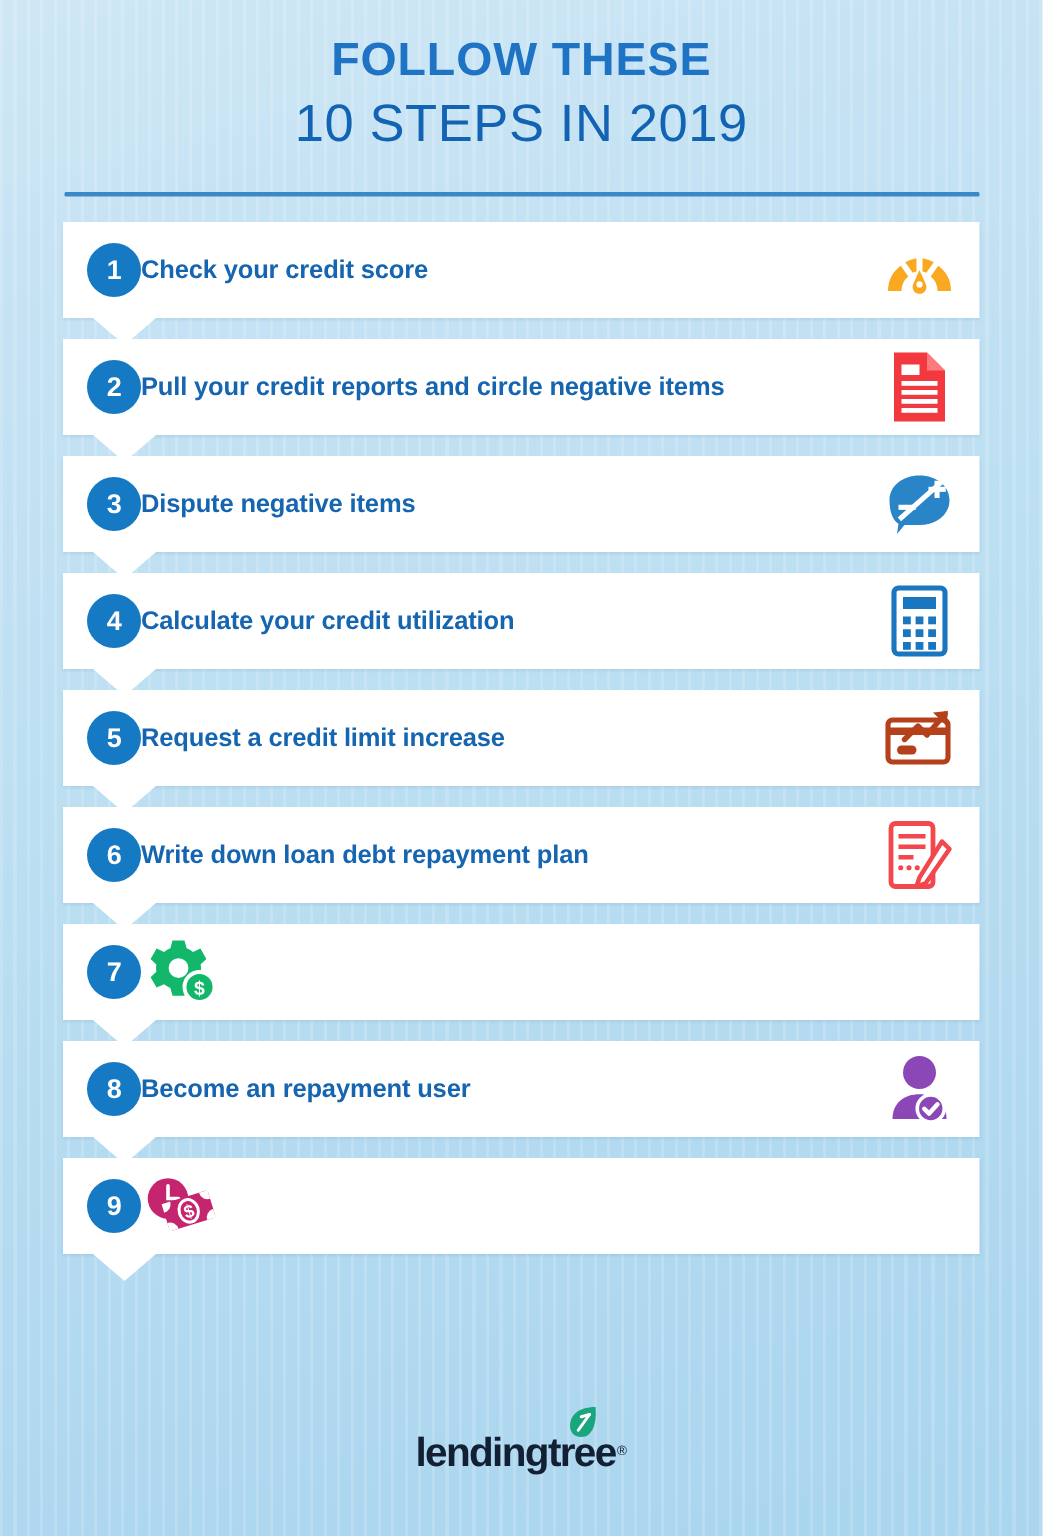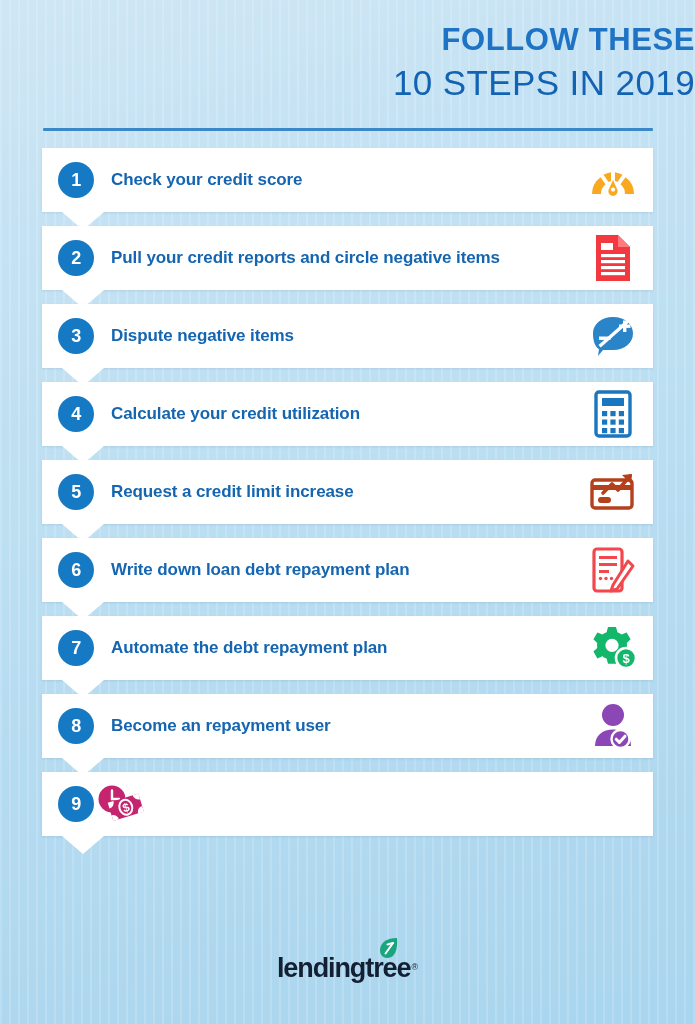--- a/index.html
+++ b/index.html
@@ -34,21 +34,21 @@
   .page {
     position: relative;
     z-index: 1;
     width: 695px;
     height: 1024px;
   }
 
   
   .header {
     padding-top: 20px;
-    text-align: right;
+    text-align: center;
   }
   .title-line1 {
     font-size: 31px;
     font-weight: bold;
     letter-spacing: 0.6px;
     color: #1f73c4;
     line-height: 40px;
     text-transform: uppercase;
   }
   .title-line2 {
@@ -113,21 +113,20 @@
     font-weight: bold;
     display: flex;
     align-items: center;
     justify-content: center;
     letter-spacing: -0.3px;
   }
   .badge.wide { font-size: 16px; }
 
   .step-label {
     flex: 1 1 auto;
-    margin-left: 17px;
     font-size: 17px;
     font-weight: bold;
     color: #1565b0;
     letter-spacing: -0.1px;
     white-space: nowrap;
   }
 
   .icon-slot {
     flex: 0 0 auto;
     width: 52px;
@@ -296,21 +295,20 @@
             <path d="M37 16 L42 21 L26 44 L20 46 L22 40 Z" fill="#ffffff" stroke="#f2474d" stroke-width="3" stroke-linejoin="round"></path>
           </svg>
         </div>
       </div>
       <div class="notch"></div>
     </div>
 
     <div class="step">
       <div class="card">
         <div class="badge">7</div>
-        <div class="step-label">Automate the debt repayment plan</div>
         <div class="icon-slot">
           <svg width="48" height="46" viewBox="0 0 48 46">
             <path d="M19 2 h8 l1.4 5.2 a14 14 0 0 1 4.2 2.4 l5-2.2 4 6.9 -3.8 3.6 a14 14 0 0 1 0 4.9 l3.8 3.6 -4 6.9 -5-2.2 a14 14 0 0 1 -4.2 2.4 L27 38.8 h-8 l-1.4-5.2 a14 14 0 0 1 -4.2-2.4 l-5 2.2 -4-6.9 3.8-3.6 a14 14 0 0 1 0-4.9 L4.4 14.3 l4-6.9 5 2.2 a14 14 0 0 1 4.2-2.4 Z" fill="#12b76a"></path>
             <circle cx="23" cy="20.4" r="6.6" fill="#ffffff"></circle>
             <circle cx="37" cy="33" r="10" fill="#12b76a" stroke="#ffffff" stroke-width="2.6"></circle>
             <text x="37" y="38" font-family="'Liberation Sans', sans-serif" font-size="13" font-weight="bold" fill="#ffffff" text-anchor="middle">$</text>
           </svg>
         </div>
       </div>
       <div class="notch"></div>

